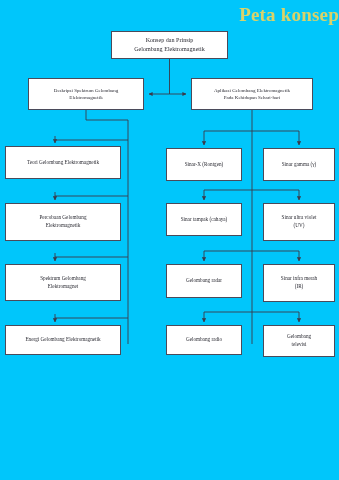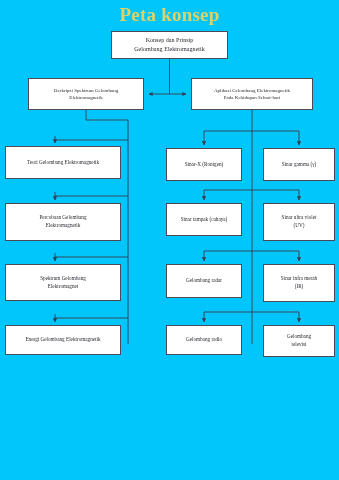--- a/index.html
+++ b/index.html
@@ -16,21 +16,21 @@
   #canvas {
     position: relative;
     width: 339px;
     height: 480px;
   }
   #title {
     position: absolute;
     left: 0;
     top: 4px;
     width: 339px;
-    text-align: center;
+    text-align: right;
     color: #d9d36a;
     font-size: 19px;
     font-weight: bold;
     letter-spacing: 0.2px;
     font-family: "Liberation Serif", "DejaVu Serif", serif;
   }
   .node {
     position: absolute;
     box-sizing: border-box;
     background: #ffffff;

